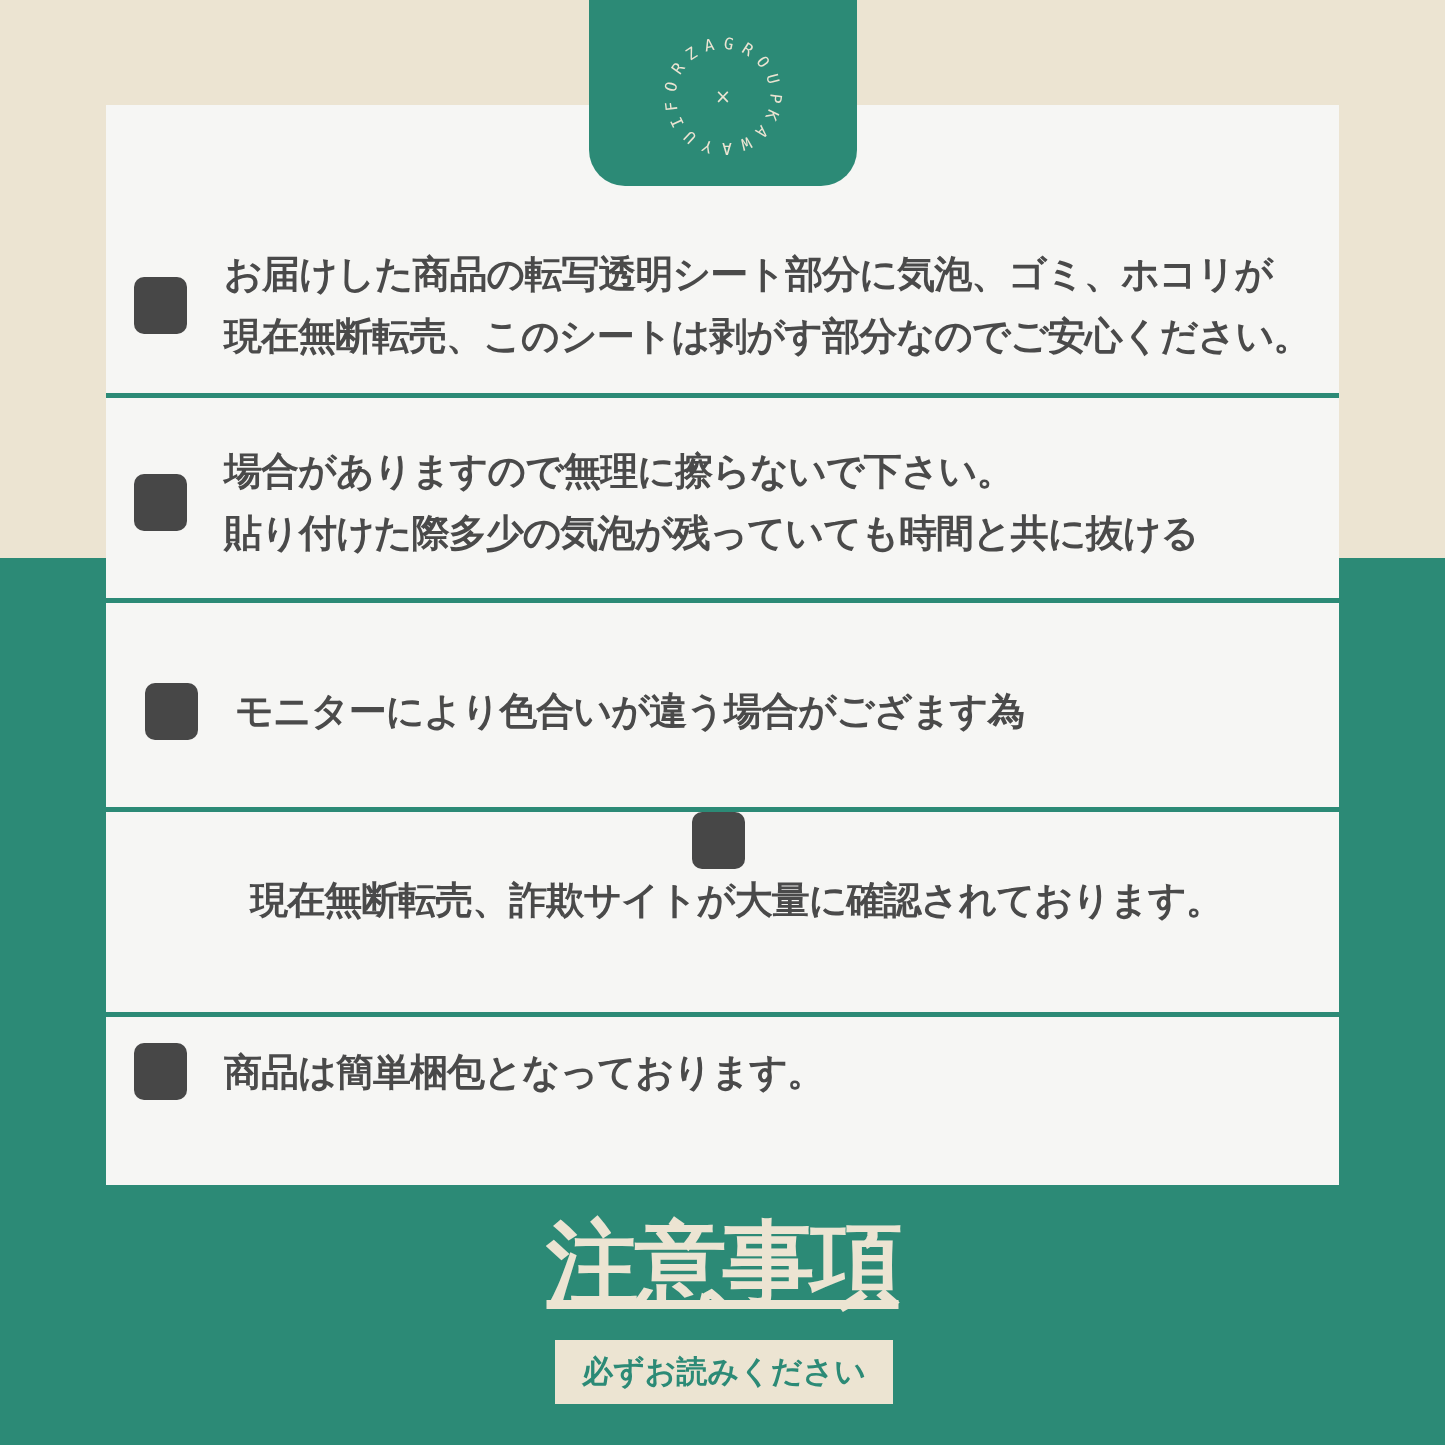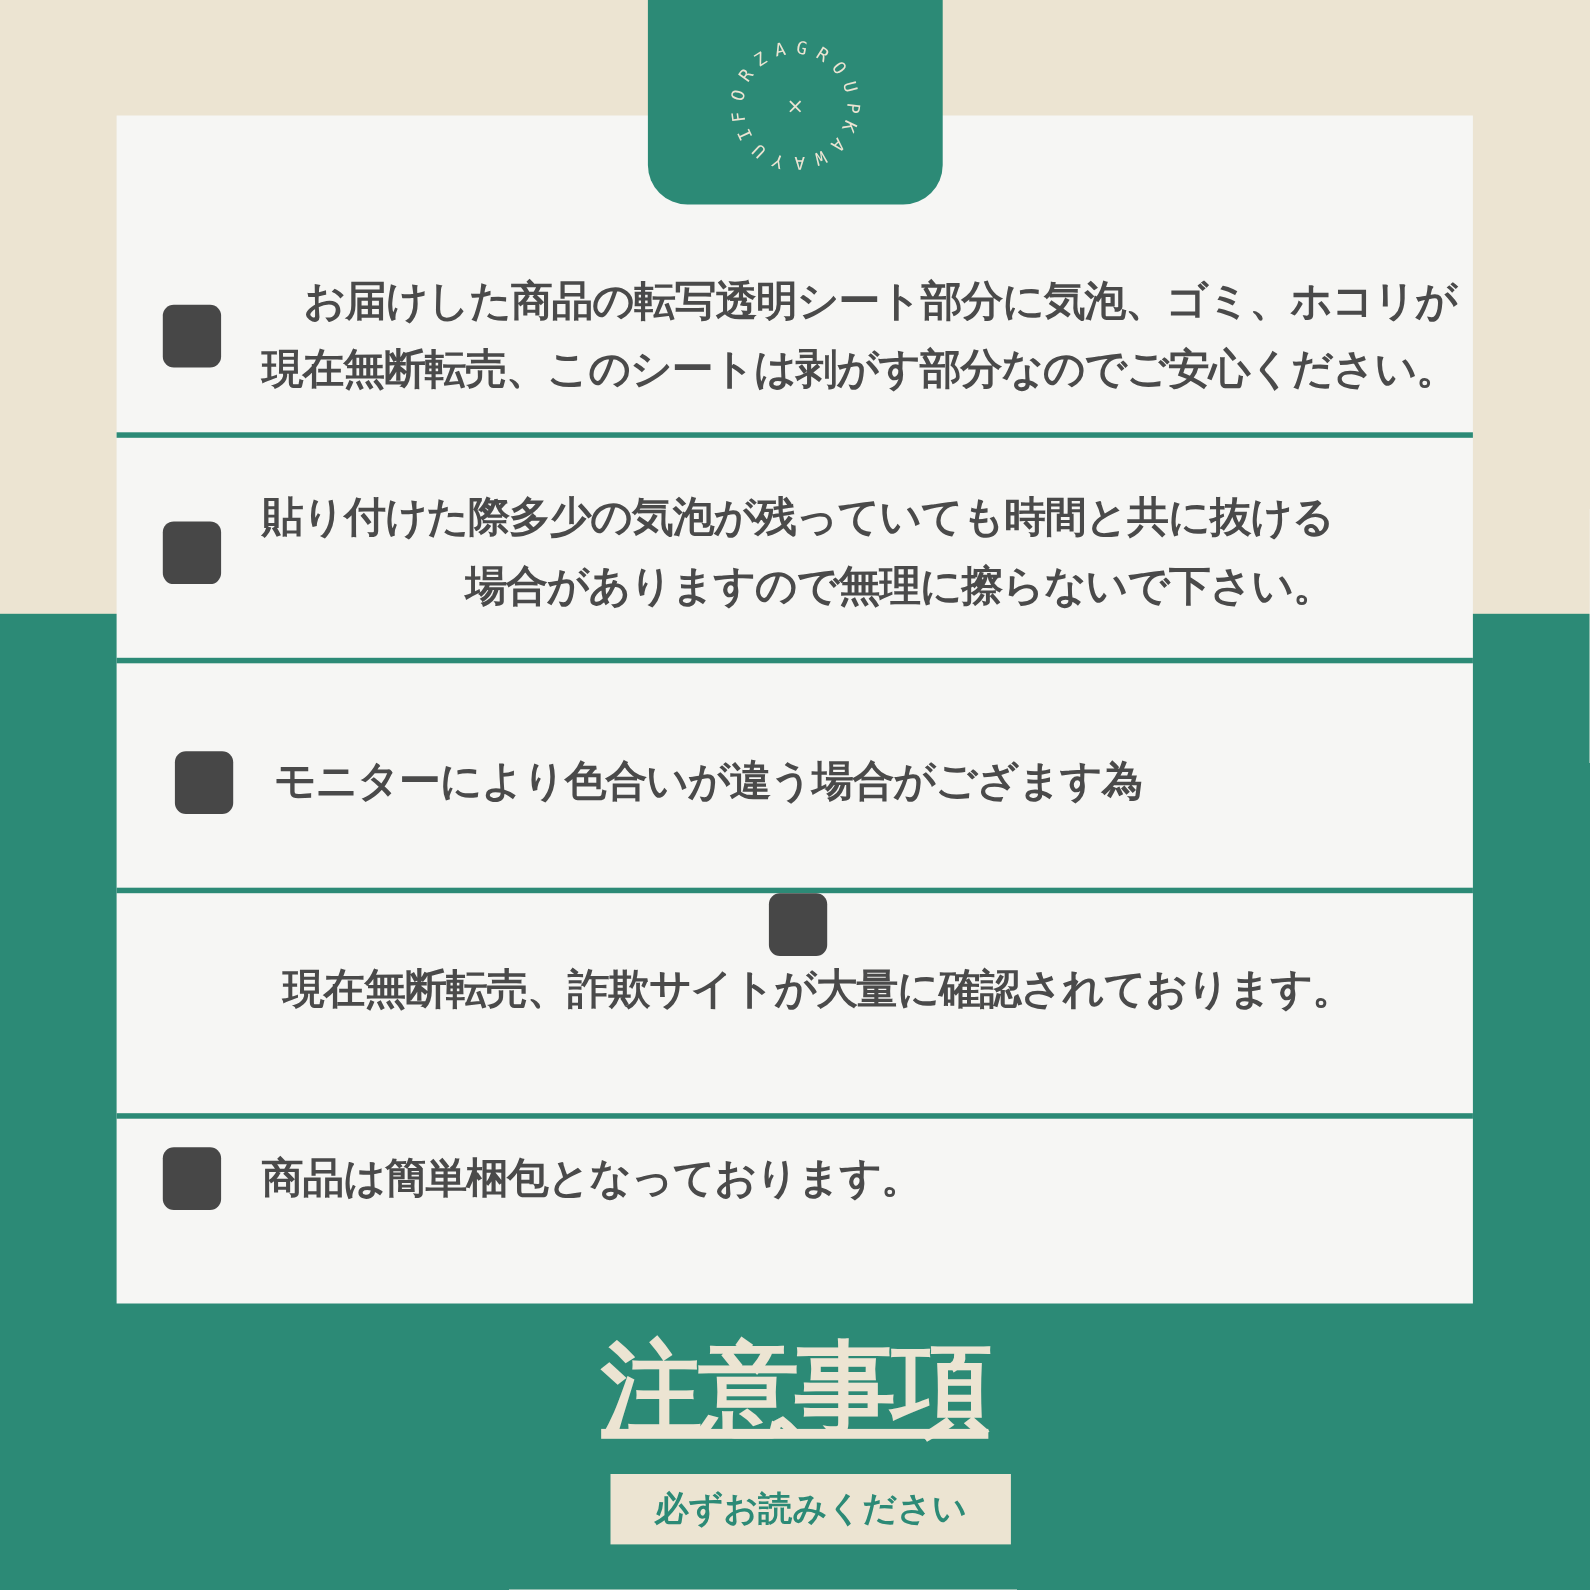--- a/index.html
+++ b/index.html
@@ -30,24 +30,23 @@
     display: flex; flex-direction: column;
   }
   .divider {
     height: 5px; width: 100%;
     background: #2c8a76;
     flex: 0 0 auto;
   }
   .notice {
     display: flex; flex-direction: row;
     align-items: center;
-    padding-left: 42px;
+    padding-left: 28px;
     box-sizing: border-box;
     flex: 0 0 auto;
-    text-align: right;
   }
   .notice.s1 { height: 288px; padding-top: 112px; }
   .notice.s2 { height: 200px; padding-top: 8px; }
   .notice.s3 { height: 204px; padding-top: 12px; margin-left: 11px; }
   .notice.s4 { height: 200px; flex-direction: column; }
   .notice.s5 { height: 133px; padding-bottom: 24px; }
   .checkbox {
     width: 53px; height: 57px;
     border-radius: 10px;
     background: #474747;
@@ -88,21 +87,21 @@
     text-align: center;
     color: #ece4d2;
     font-size: 92px;
     line-height: 110px;
     font-weight: 900;
     letter-spacing: -4px;
     text-decoration: underline;
   }
   .footer-button {
     position: absolute; left: 555px; top: 1340px;
-    width: 364px; height: 64px;
+    width: 338px; height: 64px;
     background: #ece4d2;
     display: flex; align-items: center; justify-content: center;
   }
   .footer-button span {
     color: #2c8a76;
     font-size: 31px;
     font-weight: 700;
     letter-spacing: 0px;
     white-space: nowrap;
   }
@@ -123,22 +122,22 @@
         <div>お届けした商品の転写透明シート部分に気泡、ゴミ、ホコリが</div>
         <div>現在無断転売、このシートは剥がす部分なのでご安心ください。</div>
       </div>
     </section>
 
     <div class="divider"></div>
 
     <section class="notice s2">
       <span class="checkbox"></span>
       <div class="notice-text">
+        <div>場合がありますので無理に擦らないで下さい。</div>
         <div>貼り付けた際多少の気泡が残っていても時間と共に抜ける</div>
-        <div>場合がありますので無理に擦らないで下さい。</div>
       </div>
     </section>
 
     <div class="divider"></div>
 
     <section class="notice s3">
       <span class="checkbox"></span>
       <div class="notice-text">
         <div>モニターにより色合いが違う場合がござます為</div>
       </div>

